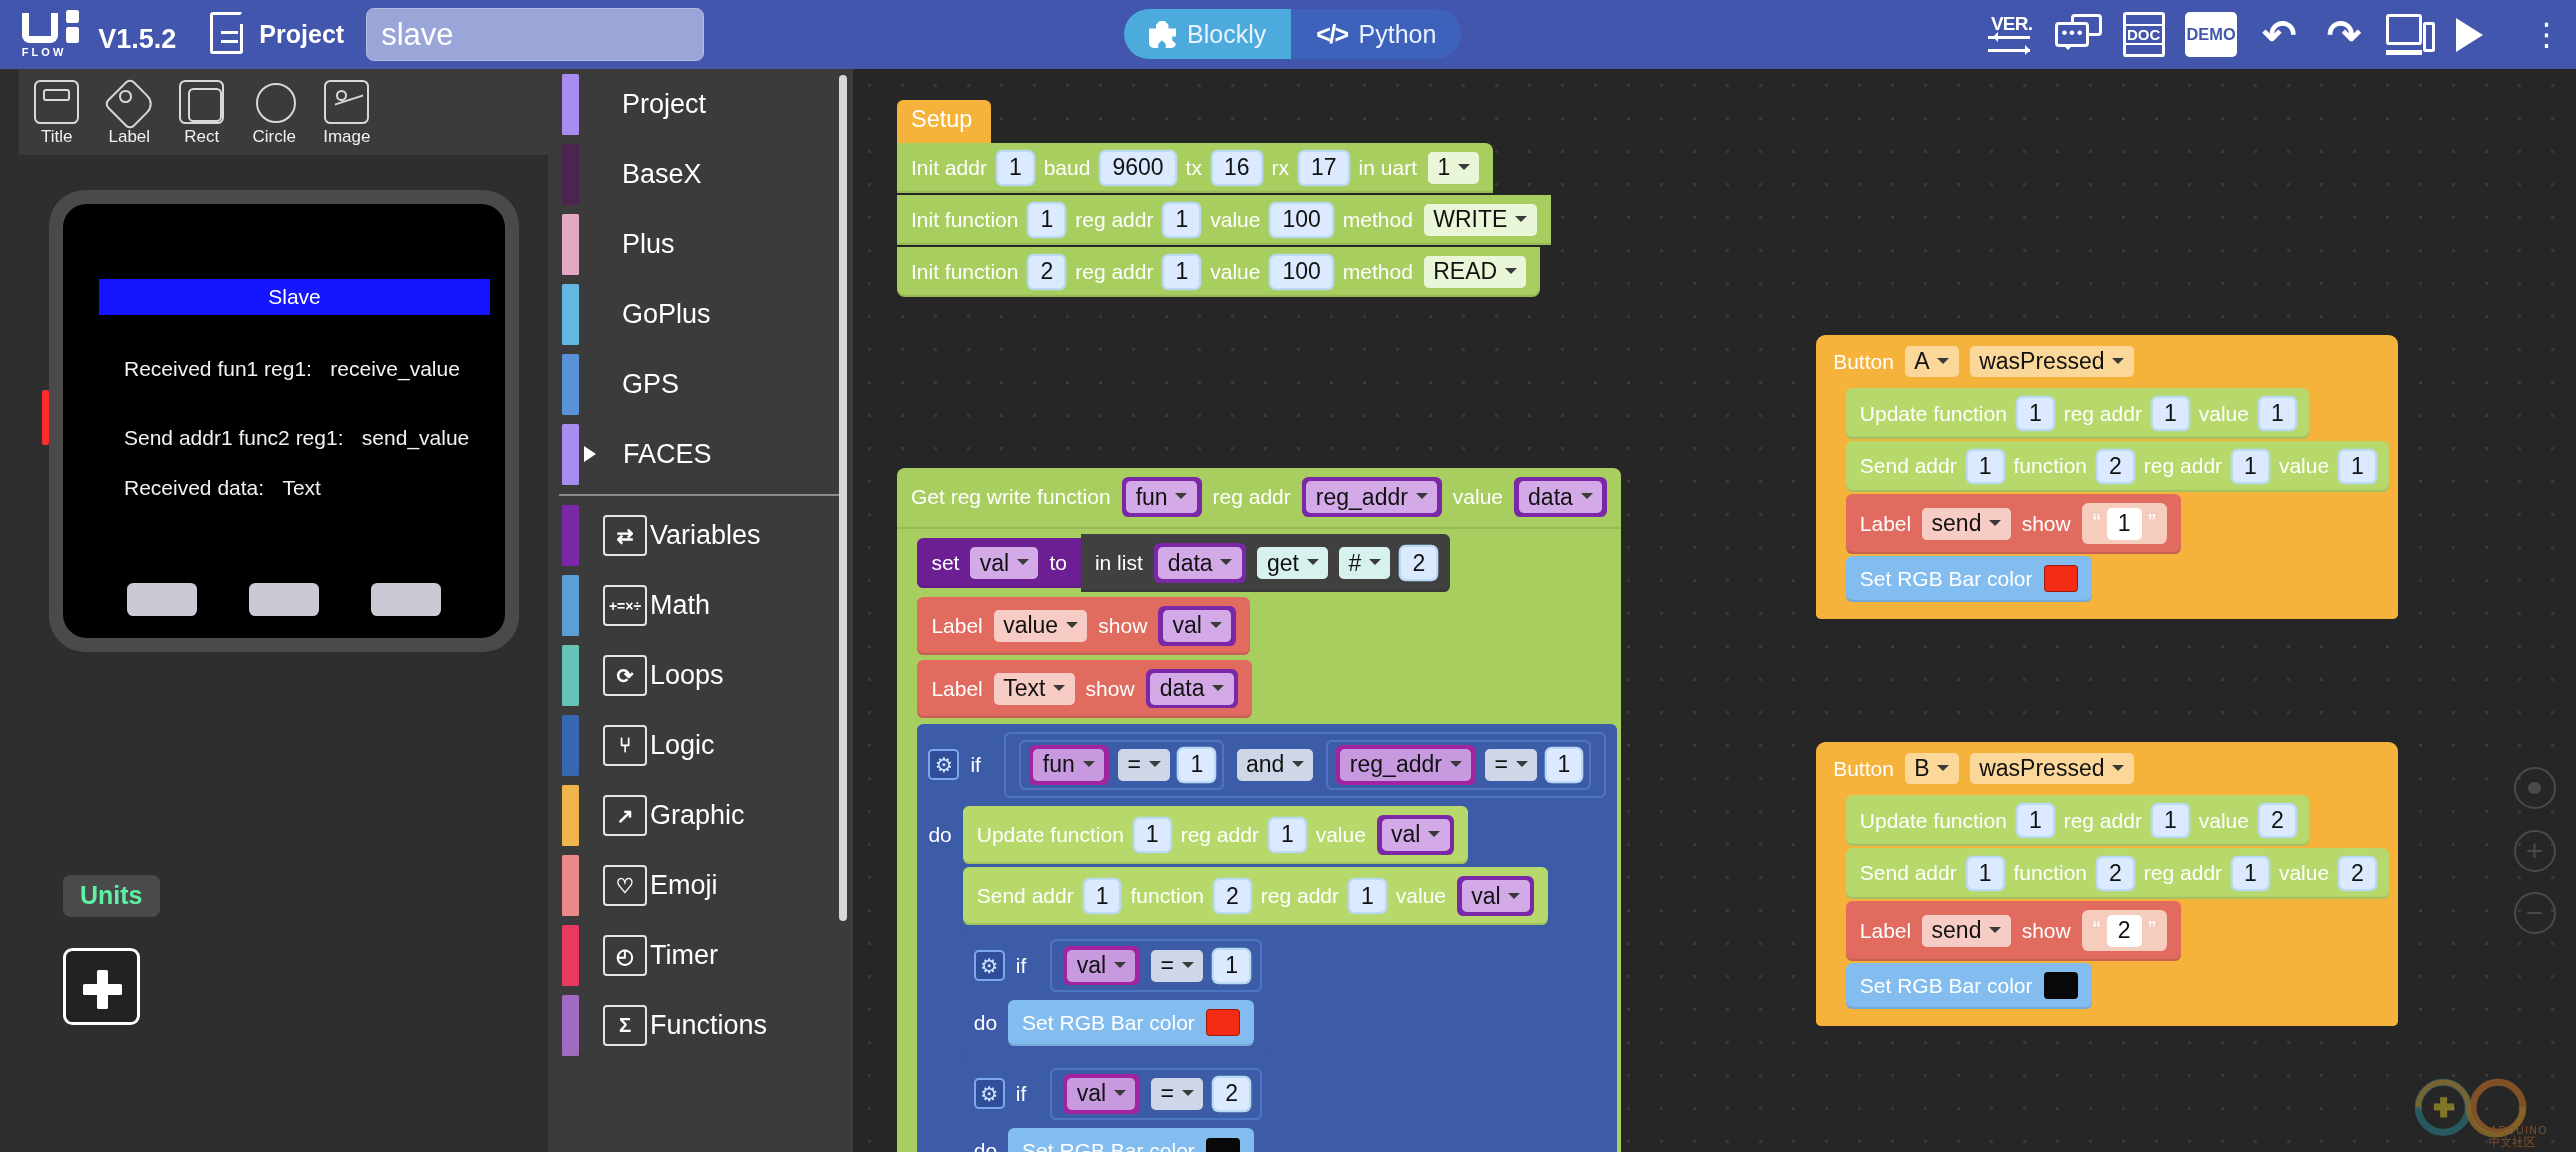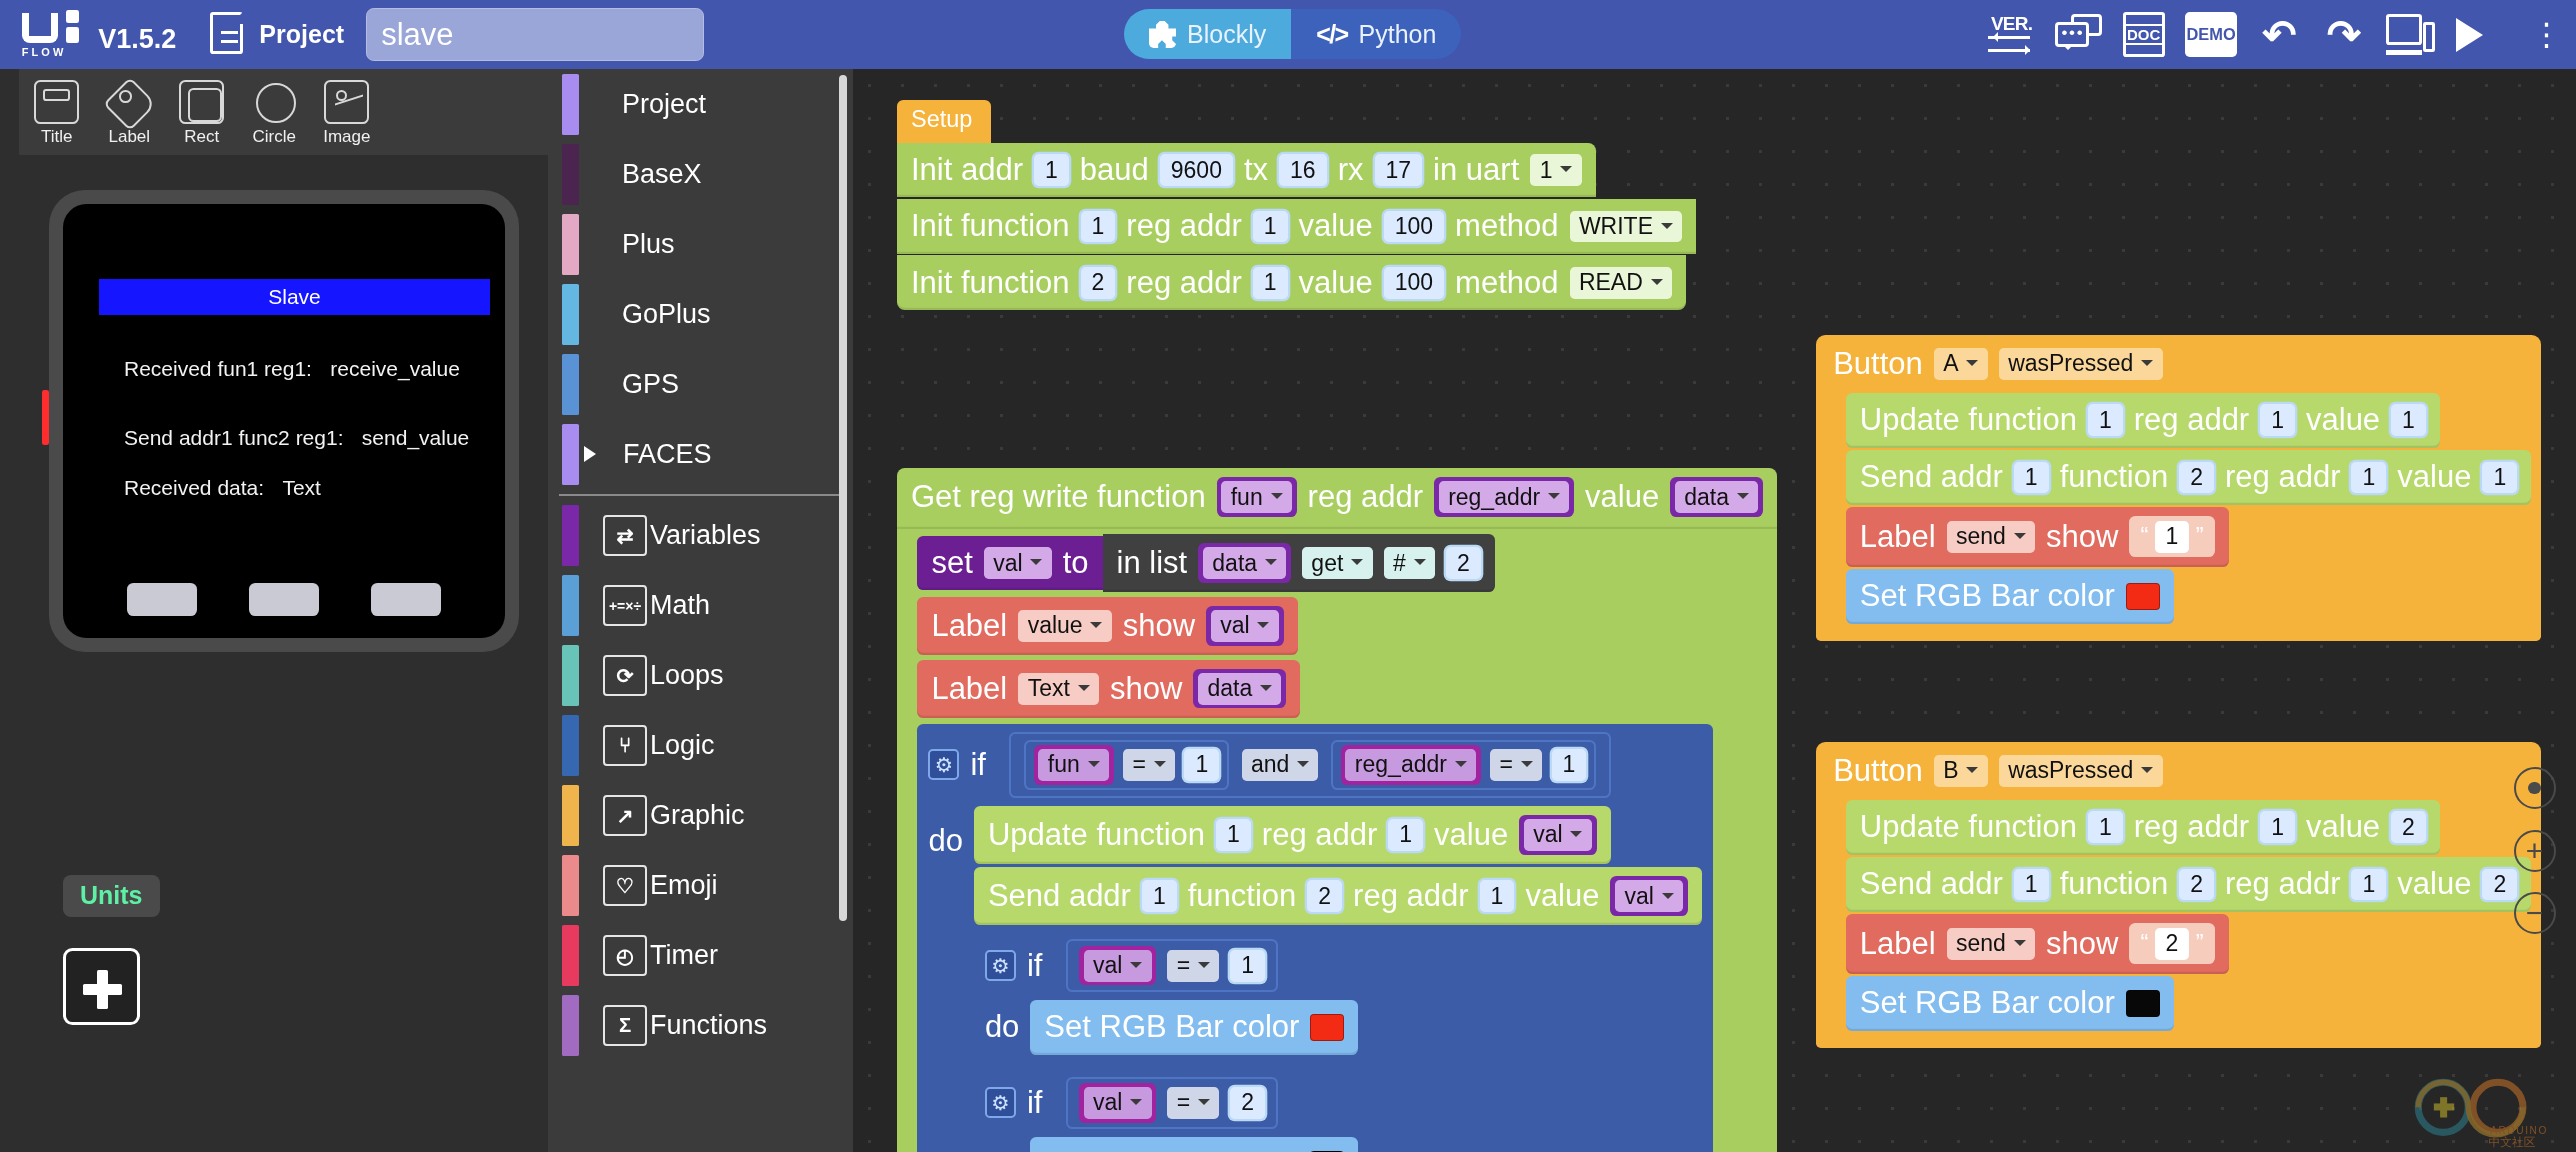--- a/index.html
+++ b/index.html
@@ -193,21 +193,21 @@
   
   #workspace {
     position:absolute; top:69px; left:853px; width:1723px; height:1084px;
     background:#262626;
     background-image: radial-gradient(#3a3a3a 1.6px, transparent 1.6px);
     background-size: 33px 33px;
     overflow:hidden;
   }
   .blk { position:absolute; font-family:"Liberation Sans", sans-serif; }
   .row { display:flex; align-items:center; }
-  .txt { color:#fff; font-size:31px; white-space:nowrap; }
+  .txt { color:#fff; font-size:21px; white-space:nowrap; }
 
   
   .hatblock {
     background:#f5b33c; border-radius:9.4px 9.4px 4.7px 4.7px; padding:7.8px 9.4px 17px 9.4px;
   }
   .hat-head { display:flex; align-items:center; gap:11px; padding: 3.1px 6.3px 11px 7.8px; }
   .stmt {
     border-radius:6.3px; padding: 9.4px 14px; display:flex; align-items:center; gap:11px;
     box-shadow: inset 0 -2.3px 0 rgba(0,0,0,.10);
   }

